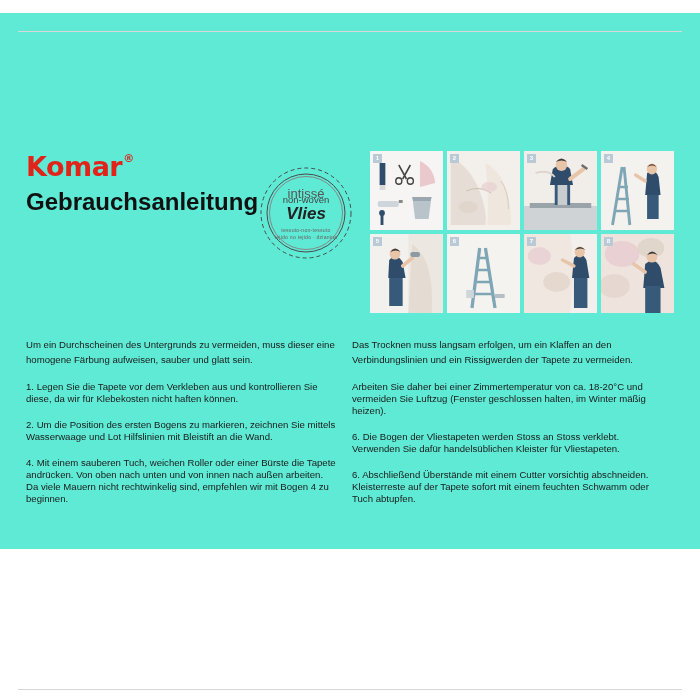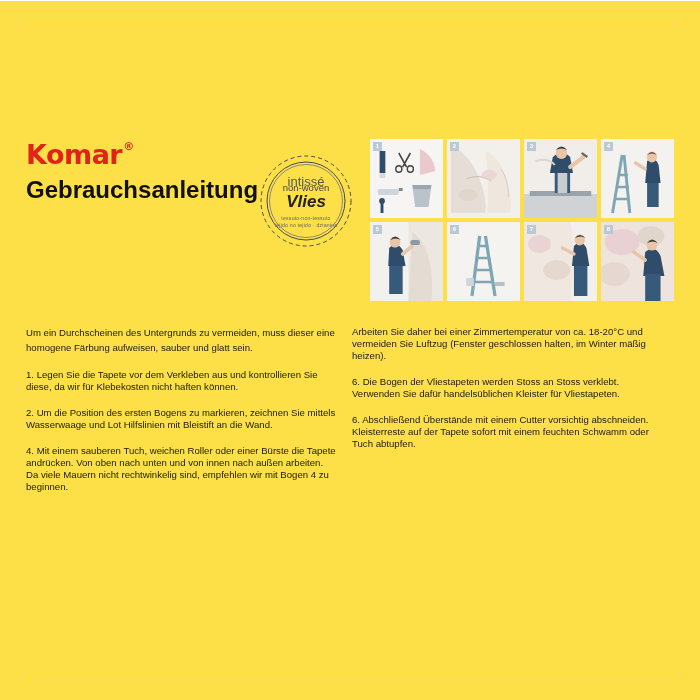--- a/index.html
+++ b/index.html
@@ -10,24 +10,24 @@
   body {
     width: 700px;
     height: 700px;
     font-family: "Liberation Sans", sans-serif;
     color: #1a1a1a;
     position: relative;
     overflow: hidden;
   }
   .page {
     position: absolute;
-    left: 0; top: 1px;
+    left: 0; top: 13px;
     width: 700px;
-    height: 700px;
-    background: #fde047;
+    height: 536px;
+    background: #5eead4;
   }
   
   .rule {
     position: absolute;
     left: 18px;
     width: 664px;
     height: 1px;
     background: #d8d8d8;
   }
   .rule.top { top: 18px; }
@@ -346,20 +346,21 @@
     <div class="columns">
 
       <div class="col">
         <p class="lead">Um ein Durchscheinen des Untergrunds zu vermeiden, muss dieser eine homogene Färbung aufweisen, sauber und glatt sein.</p>
         <p class="step-p">1. Legen Sie die Tapete vor dem Verkleben aus und kontrollieren Sie diese, da wir für Klebekosten nicht haften können.</p>
         <p class="step-p">2. Um die Position des ersten Bogens zu markieren, zeichnen Sie mittels Wasserwaage und Lot Hilfslinien mit Bleistift an die Wand.</p>
         <p class="step-p">4. Mit einem sauberen Tuch, weichen Roller oder einer Bürste die Tapete andrücken. Von oben nach unten und von innen nach außen arbeiten. Da viele Mauern nicht rechtwinkelig sind, empfehlen wir mit Bogen 4 zu beginnen.</p>
       </div>
 
       <div class="col">
+        <p class="lead">Das Trocknen muss langsam erfolgen, um ein Klaffen an den Verbindungslinien und ein Rissigwerden der Tapete zu vermeiden.</p>
         <p class="step-p">Arbeiten Sie daher bei einer Zimmertemperatur von ca. 18-20°C und vermeiden Sie Luftzug (Fenster geschlossen halten, im Winter mäßig heizen).</p>
         <p class="step-p">6. Die Bogen der Vliestapeten werden Stoss an Stoss verklebt. Verwenden Sie dafür handelsüblichen Kleister für Vliestapeten.</p>
         <p class="step-p">6. Abschließend Überstände mit einem Cutter vorsichtig abschneiden. Kleisterreste auf der Tapete sofort mit einem feuchten Schwamm oder Tuch abtupfen.</p>
       </div>
 
     </div>
   </div>
 </div>
 
 </body></html>

